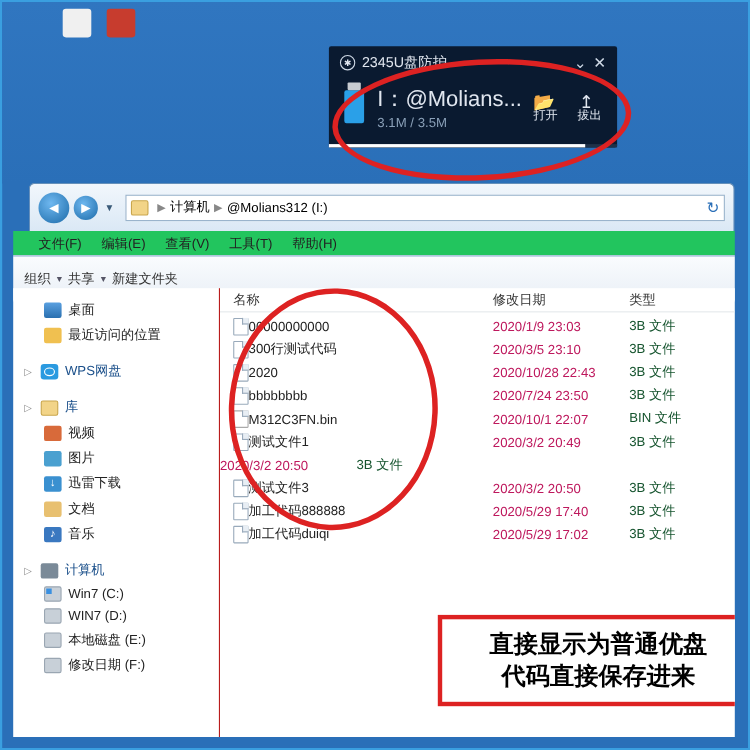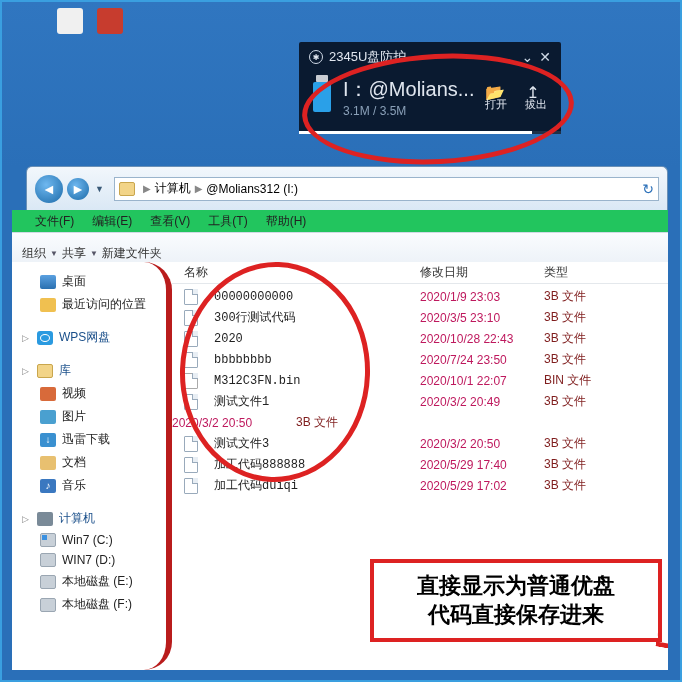--- a/index.html
+++ b/index.html
@@ -37,21 +37,21 @@
   .addrbar .spacer { flex: 1; }
   .addrbar .refresh { color: #2a6fb8; font-size: 14px; }
 
   .menubar { position: absolute; top: 208px; left: 10px; right: 12px; height: 22px; background: #22c55e; display: flex; align-items: center; padding: 0 23px; gap: 18px; font-size: 12px; color: #222; }
 
   .toolbar { position: absolute; top: 230px; left: 10px; right: 12px; height: 42px; background: linear-gradient(180deg, #fafcfe, #e9eff6); border-top: 1px solid #d0dae5; border-bottom: 1px solid #d0dae5; display: flex; align-items: center; padding: 0 10px; gap: 4px; font-size: 12px; color: #333; }
   .tool-item { display: flex; align-items: center; gap: 4px; }
   .tool-item .caret { font-size: 8px; color: #556; }
 
   .content { position: absolute; top: 260px; left: 10px; right: 12px; bottom: 10px; background: #fff; display: flex; }
-  .sidebar { width: 160px; border-right: 6px solid #b91c1c; padding: 8px 6px; overflow: hidden; border-radius: 28px; }
+  .sidebar { width: 188px; border-right: 1px solid #b91c1c; padding: 8px 6px; overflow: hidden; }
   .side-group { margin-bottom: 10px; }
   .side-item { display: flex; align-items: center; gap: 6px; padding: 3px 4px; font-size: 12px; color: #222; }
   .side-item .caret-tree { width: 9px; font-size: 9px; color: #888; display: inline-block; }
   .side-item.child { padding-left: 22px; }
   .side-item.top .label { color: #1a4f8a; }
   .ic { width: 16px; height: 14px; display: inline-block; }
   .ic-desktop { background: linear-gradient(#5aa0e0,#2a70b0); border-radius: 2px; }
   .ic-recent { background: #f0c050; border-radius: 2px; }
   .ic-wps { background: #2a9ae0; border-radius: 3px; position: relative; }
   .ic-wps::after { content: ""; position: absolute; inset: 3px; border: 1.5px solid #fff; border-radius: 50%; }
@@ -68,23 +68,23 @@
   .ic-drive.win::before { content: ""; position: absolute; left: 1px; top: 1px; width: 5px; height: 5px; background: #3a90e0; }
 
   .filepanel { flex: 1; position: relative; overflow: hidden; }
   .colheaders { display: flex; align-items: center; height: 22px; border-bottom: 1px solid #e4e8ec; font-size: 12px; color: #333; }
   .col-name { width: 248px; padding-left: 12px; }
   .col-date { width: 124px; }
   .col-type { flex: 1; }
 
   .fileslist { padding-top: 2px; }
   .row { display: flex; align-items: center; height: 21px; font-size: 12px; color: #222; }
-  .row .fname { width: 248px; padding-left: 12px; display: flex; align-items: center; gap: 16px; font-family: Liberation Mono, monospace; }
+  .row .fname { width: 248px; padding-left: 12px; display: flex; align-items: center; gap: 0; }
   .row .fdate { width: 124px; color: #be185d; }
-  .row .ftype { flex: 1; color: #7f1d1d; }
+  .row .ftype { flex: 1; color: #14532d; }
   .fic { width: 14px; height: 16px; background: #fff; border: 1px solid #9ab; border-radius: 1px; position: relative; }
   .fic::after { content: ""; position: absolute; right: -1px; top: -1px; width: 5px; height: 5px; background: #e8eef4; border-left: 1px solid #9ab; border-bottom: 1px solid #9ab; }
   .fic.bin { border-color: #aaa; }
   
   .ellipse2 { position: absolute; top: 0px; left: 8px; width: 190px; height: 220px; border: 5px solid #d22; border-radius: 50%; pointer-events: none; transform: rotate(2deg); }
 
   .banner { position: absolute; left: 198px; bottom: 28px; width: 292px; padding: 8px 10px; border: 4px solid #d22; background: #fff; text-align: center; font-size: 22px; font-weight: 600; line-height: 1.35; }
   .banner-scribble { position: absolute; left: 488px; bottom: 18px; width: 60px; height: 60px; border: 5px solid #d22; border-top: none; border-left: none; border-radius: 0 0 40px 0; transform: rotate(10deg); pointer-events: none; }
 </style>
 </head>
@@ -226,21 +226,21 @@
         <div class="side-item child">
             <span class="ic ic-drive"></span>
             <span>WIN7 (D:)</span>
           </div>
         <div class="side-item child">
             <span class="ic ic-drive"></span>
             <span>本地磁盘 (E:)</span>
           </div>
         <div class="side-item child">
             <span class="ic ic-drive"></span>
-            <span>本地磁盘 (F:)</span>
+            <span>修改日期 (F:)</span>
           </div>
       </div>
     </div>
 
     <div class="filepanel">
       <div class="colheaders">
         <div class="col-name">名称</div>
         <div class="col-date">修改日期</div>
         <div class="col-type">类型</div>
       </div>

